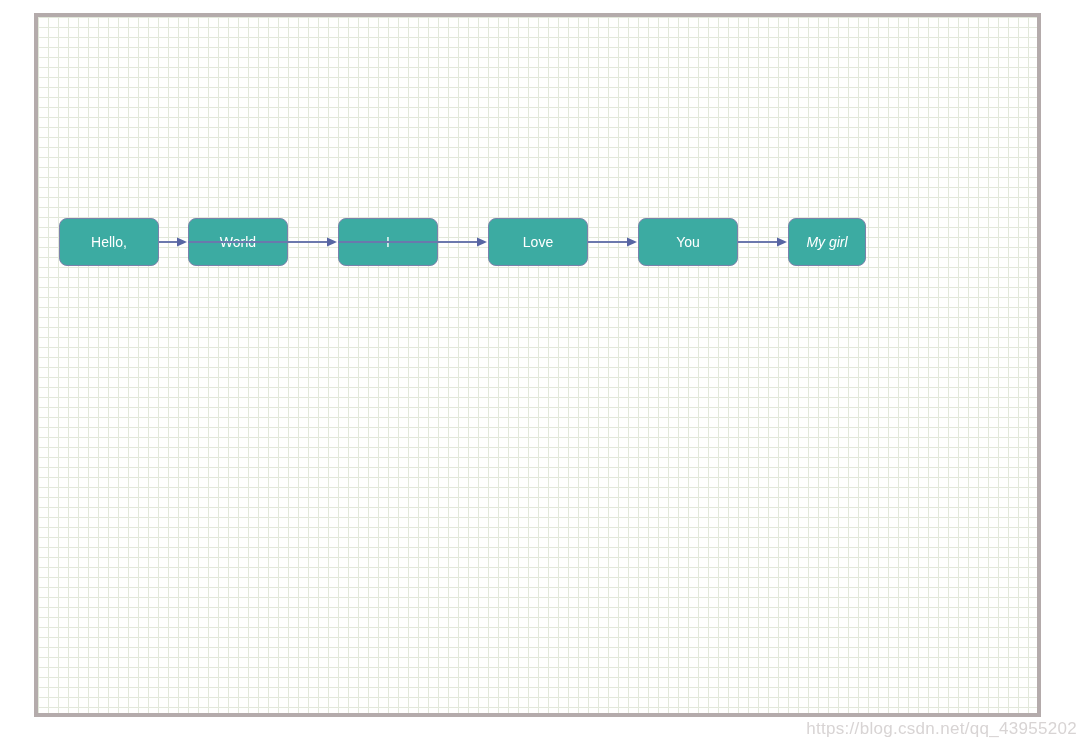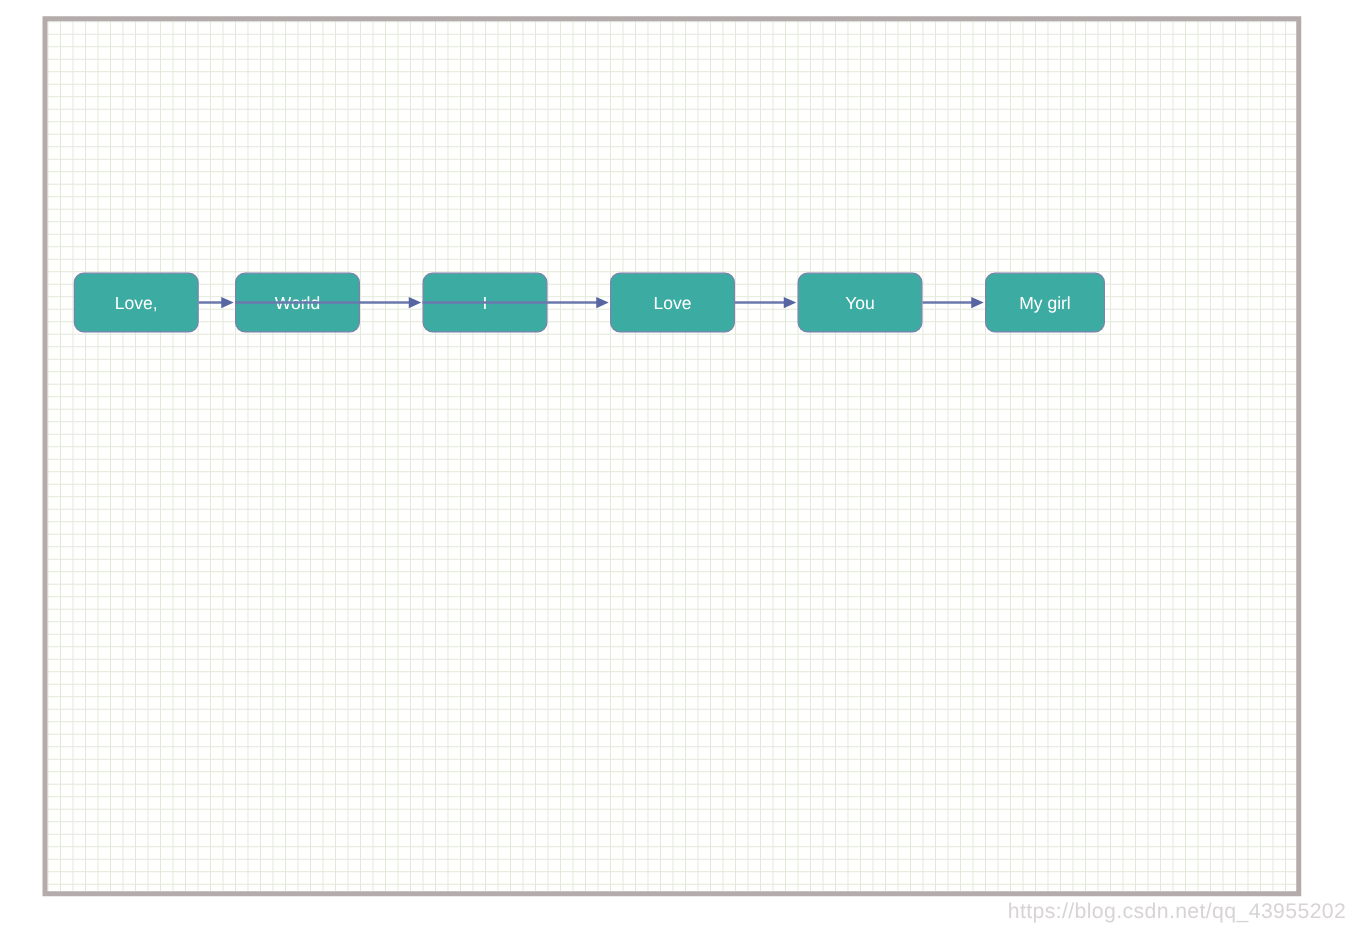--- a/index.html
+++ b/index.html
@@ -54,26 +54,26 @@
     text-align:right;
   }
 </style>
 </head>
 <body>
 
 <div class="page">
 
   <div class="canvas">
     <div class="node-layer" id="node-layer">
-        <div class="flow-node" style="left: 21px; top: 201px; width: 100px; height: 48px;">Love,</div>
+        <div class="flow-node" style="left: 21px; top: 201px; width: 100px; height: 48px;">Hello,</div>
         <div class="flow-node" style="left: 150px; top: 201px; width: 100px; height: 48px;">World</div>
         <div class="flow-node" style="left: 300px; top: 201px; width: 100px; height: 48px;">I</div>
         <div class="flow-node" style="left: 600px; top: 201px; width: 100px; height: 48px;">You</div>
         <div class="flow-node" style="left: 450px; top: 201px; width: 100px; height: 48px;">Love</div>
-        <div class="flow-node" style="left: 750px; top: 201px; width: 96px; height: 48px;">My girl</div>
+        <div class="flow-node" style="left: 750px; top: 201px; width: 78px; height: 48px; font-style: italic;">My girl</div>
       </div>
     <svg class="edge-layer" id="edge-layer" width="999" height="696" viewBox="0 0 999 696" xmlns="http://www.w3.org/2000/svg">
         <g>
           <line x1="121" y1="225" x2="142" y2="225" stroke="#6b78ad" stroke-width="2"></line>
           <polygon points="149,225 139,220.5 139,229.5" fill="#5765a3"></polygon>
         </g>
         <g>
           <line x1="150" y1="225" x2="292" y2="225" stroke="#6b78ad" stroke-width="2"></line>
           <polygon points="299,225 289,220.5 289,229.5" fill="#5765a3"></polygon>
         </g>

